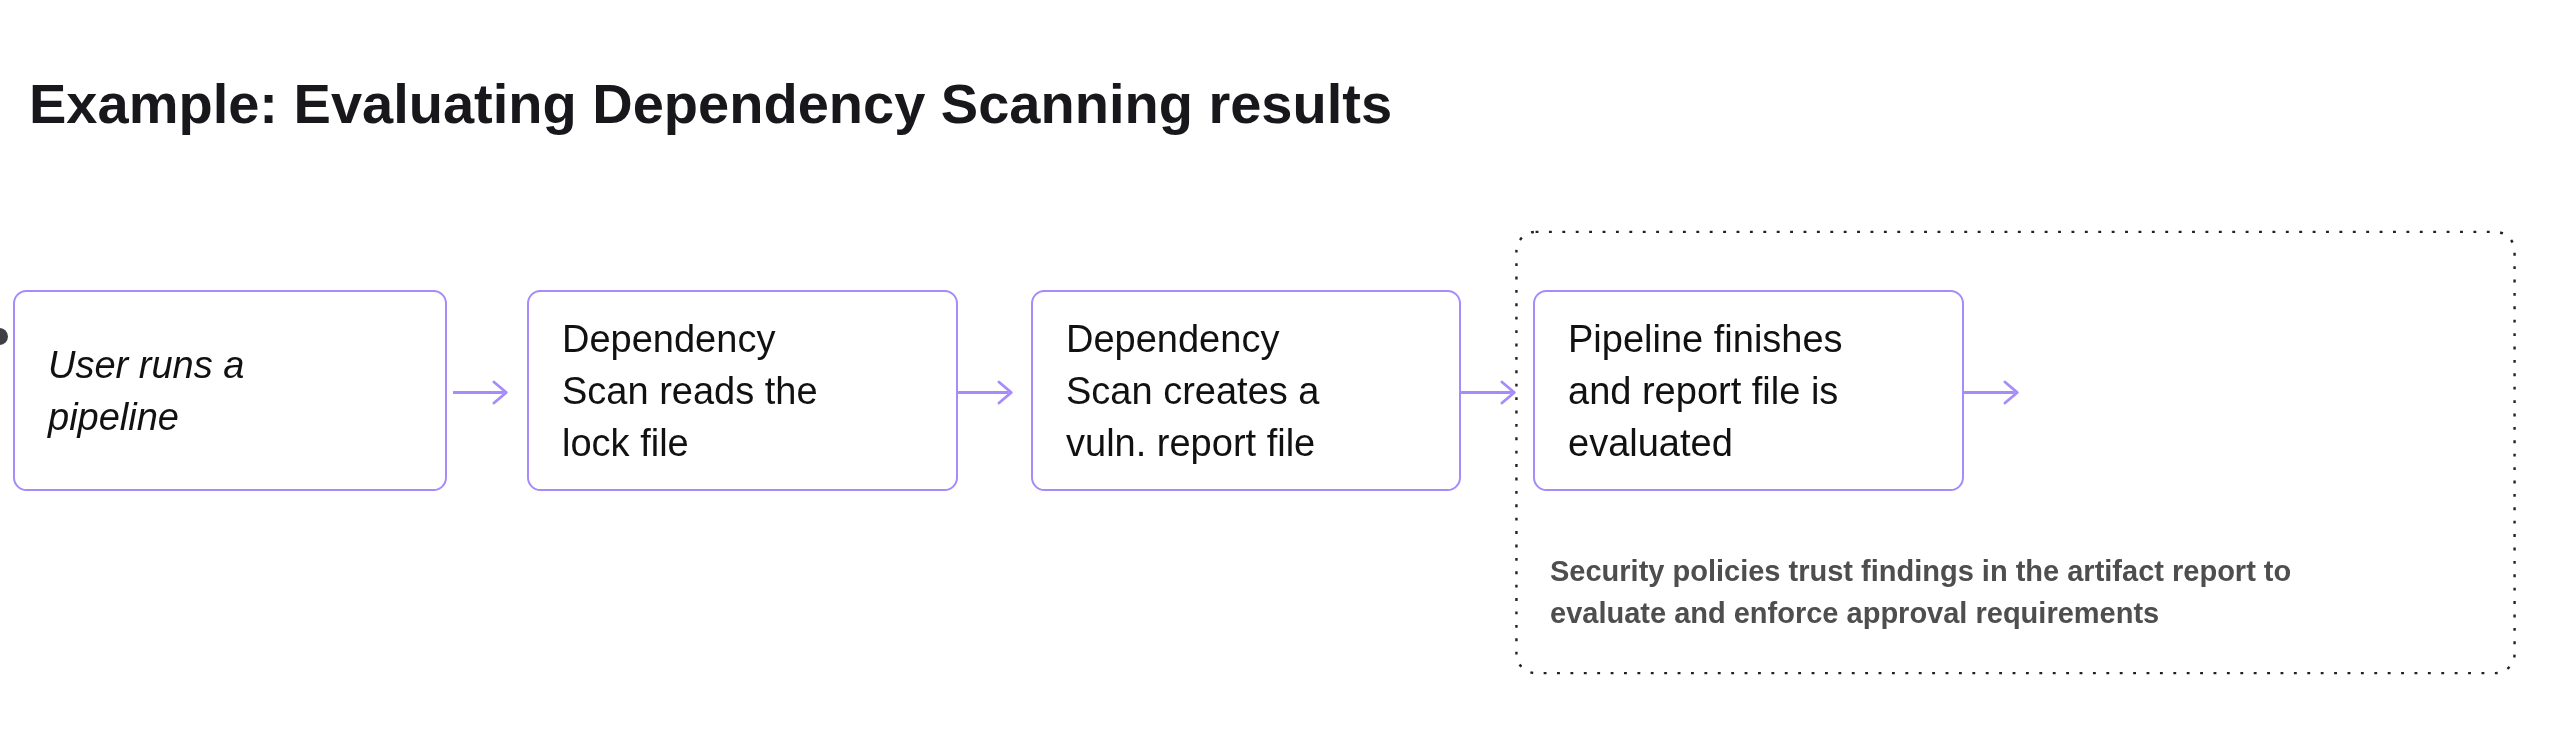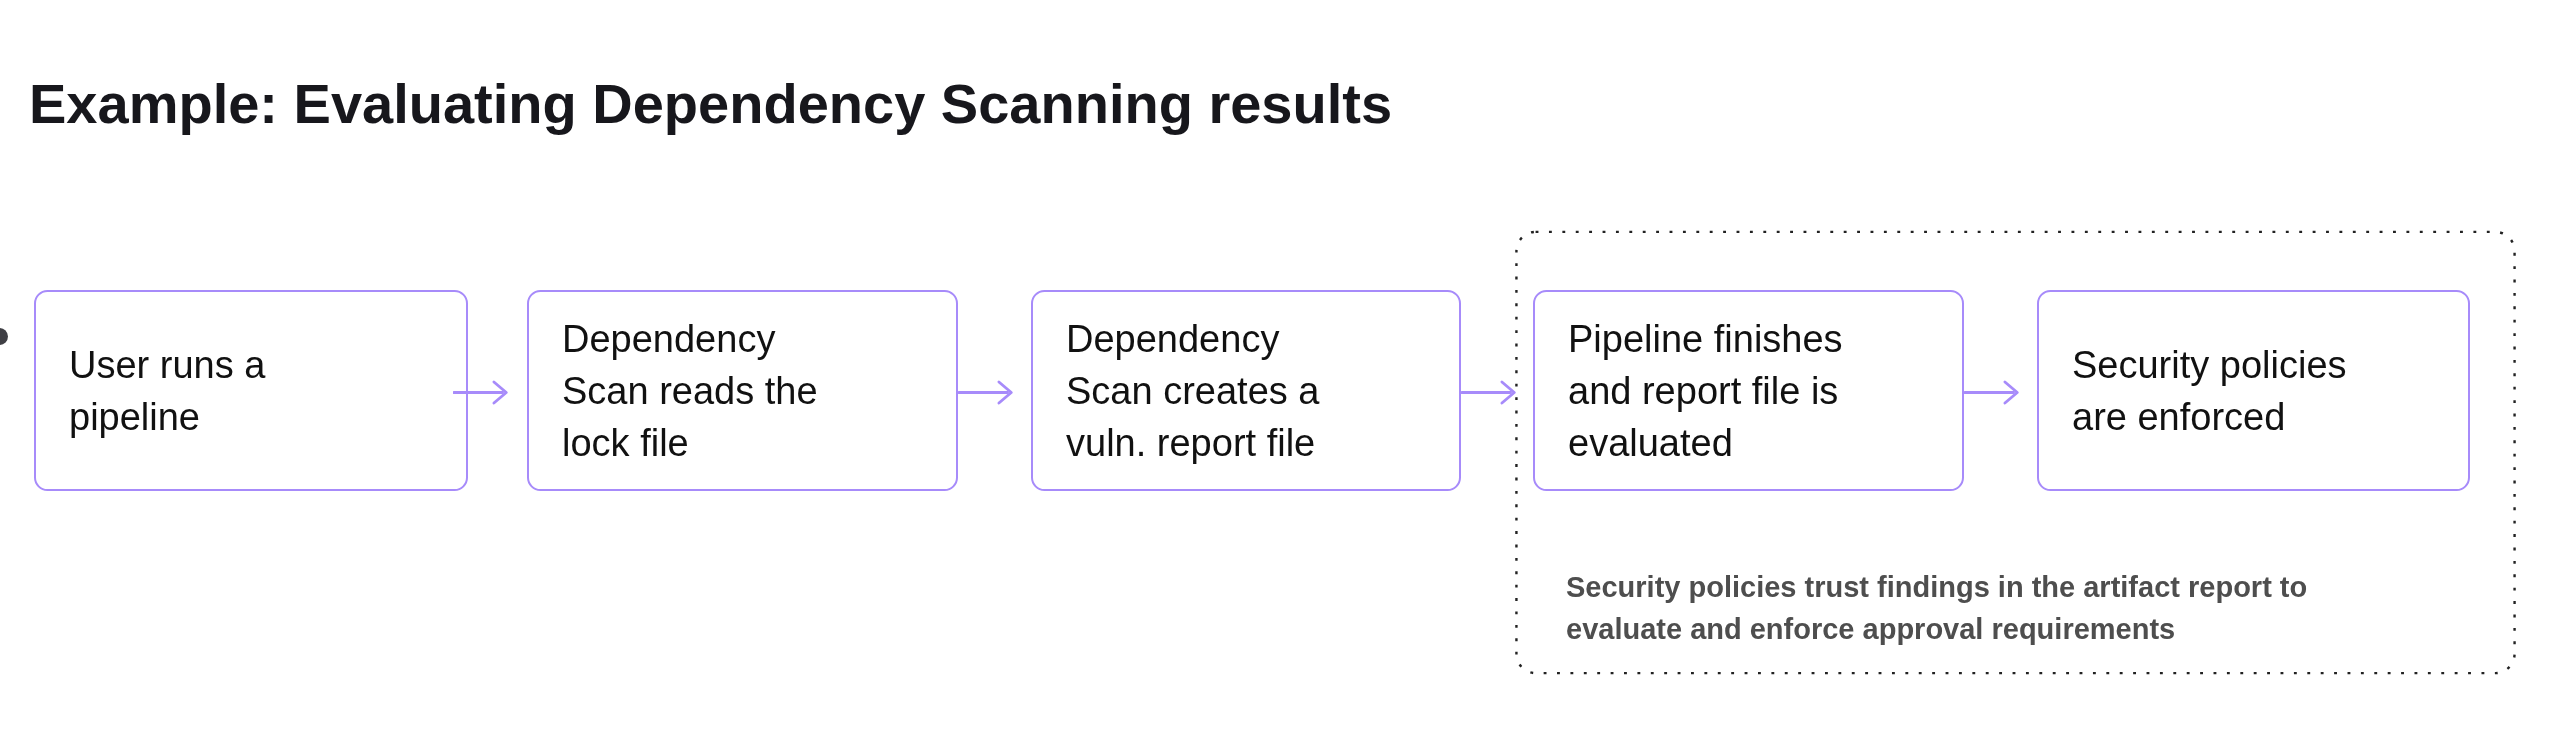--- a/index.html
+++ b/index.html
@@ -76,42 +76,42 @@
     stroke: currentColor;
     stroke-width: 3;
     fill: none;
     stroke-linecap: round;
     stroke-linejoin: round;
   }
   .note {
     position: absolute;
     left: 1550px;
     top: 550px;
-    margin: 16px;
+    margin: 0;
     font-size: 29px;
     line-height: 42px;
     font-weight: 700;
     color: var(--note-text, #4e4e4e);
     white-space: pre-line;
   }
 </style>
 </head>
 <body>
 
 <div class="canvas">
 
   <h1 class="title">Example: Evaluating Dependency Scanning results</h1>
 
   <span class="edge-dot"></span>
 
   <svg class="dotted-frame" width="1003" height="445" viewBox="0 0 1047 465">
     <rect x="2" y="2" width="1043" height="461" rx="20" ry="20"></rect>
   </svg>
 
-  <div class="step" style="left:34px; width:434px;">
+  <div class="step" style="left:13px; width:434px;font-style:italic;">
     <span class="step-label">User runs a
 pipeline</span>
   </div>
 
   <svg class="arrow" style="left:453px;" width="59" height="33" viewBox="0 0 62 34">
     <path d="M1 17 L52 17"></path>
     <path d="M43 6 L56 17 L43 28"></path>
   </svg>
 
   <div class="step" style="left:527px; width:431px;">
@@ -140,22 +140,18 @@
     <span class="step-label">Pipeline finishes
 and report file is
 evaluated</span>
   </div>
 
   <svg class="arrow" style="left:1964px;" width="59" height="33" viewBox="0 0 62 34">
     <path d="M1 17 L52 17"></path>
     <path d="M43 6 L56 17 L43 28"></path>
   </svg>
 
-  <div class="step" style="left:2037px; width:433px;">
-    <span class="step-label">Security policies
-are enforced</span>
-  </div>
 
   <p class="note">Security policies trust findings in the artifact report to
 evaluate and enforce approval requirements</p>
 
 </div>
 
 
 </body></html>

